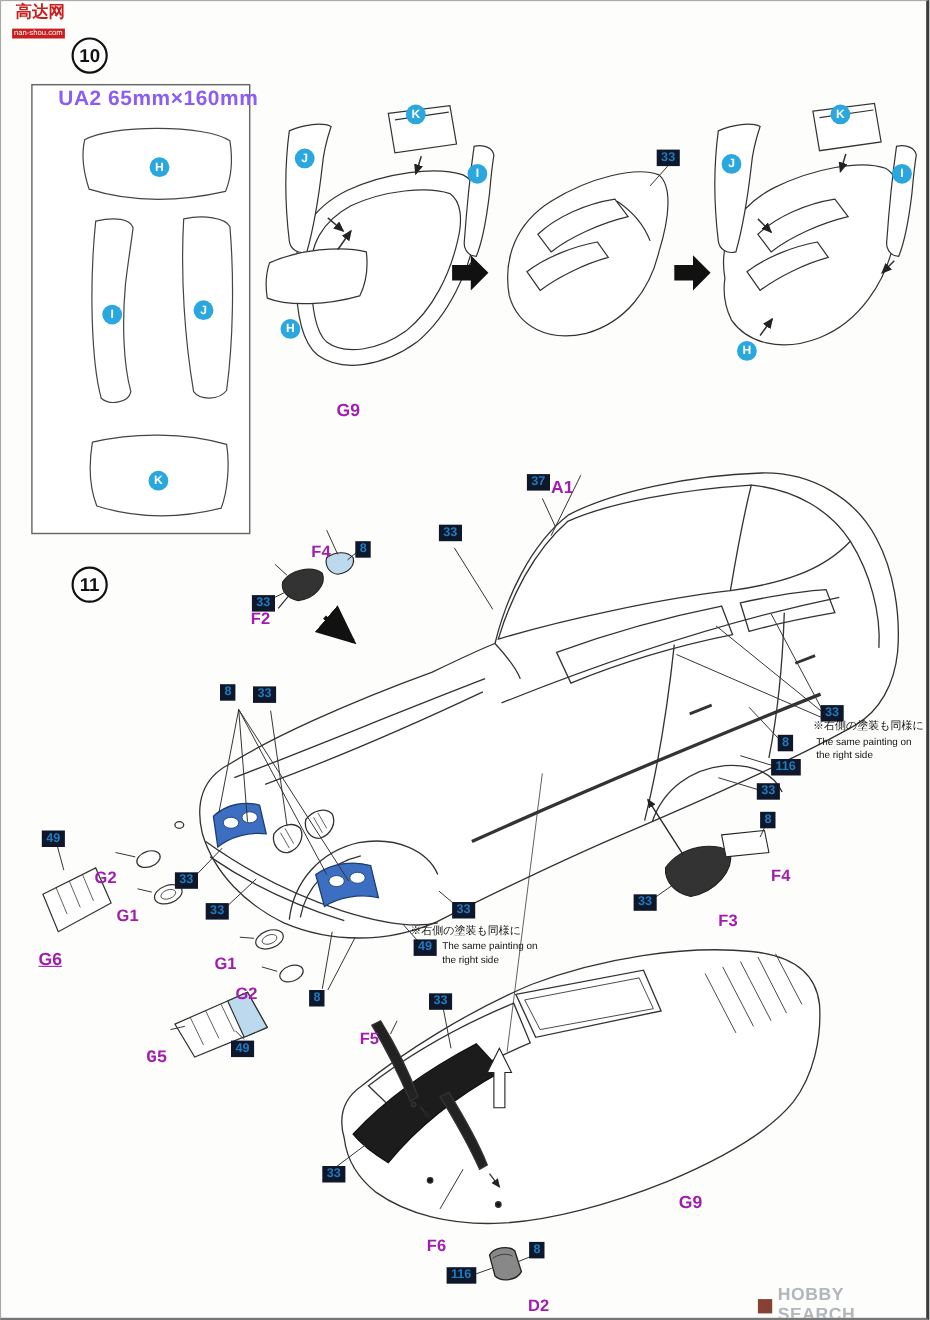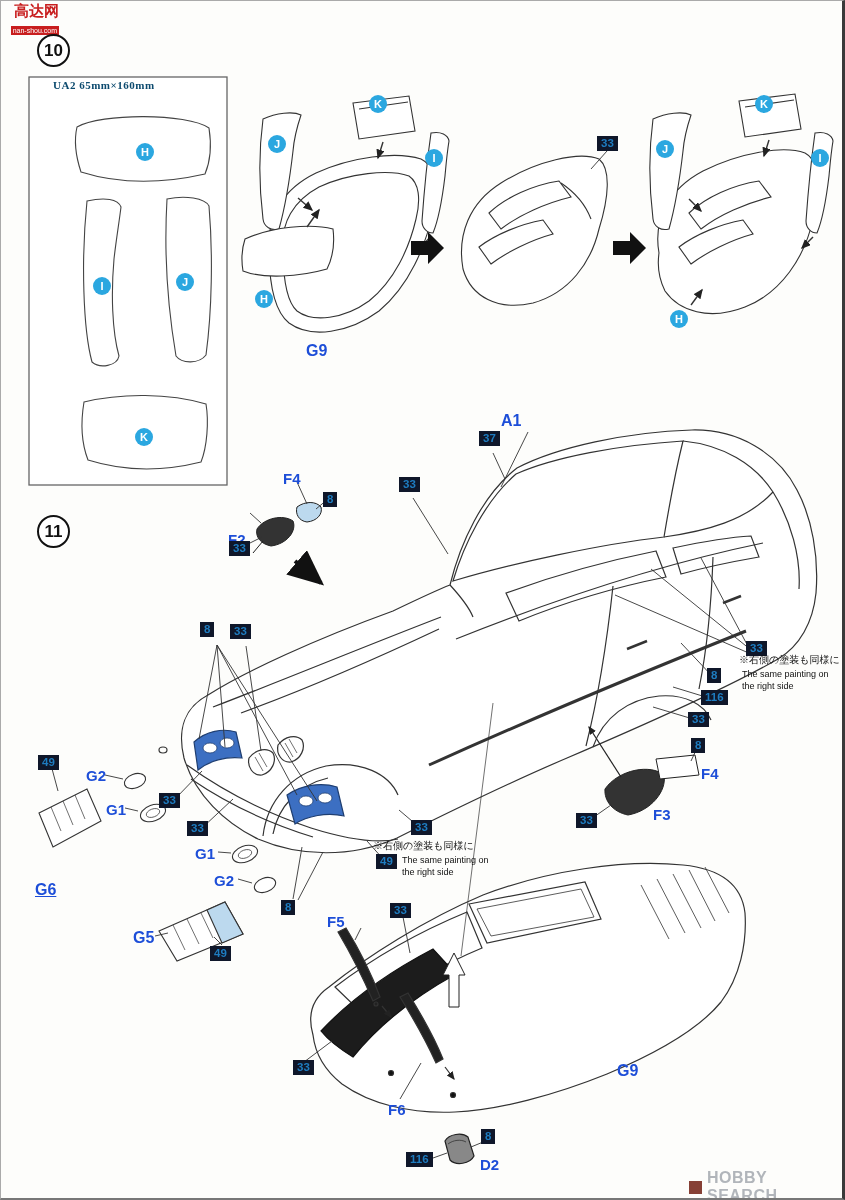--- a/index.html
+++ b/index.html
@@ -3,27 +3,27 @@
 <meta charset="utf-8">
 <style>
   * { margin:0; padding:0; box-sizing:border-box; }
   html,body { background:#e8e8e8; font-family:"Liberation Sans", sans-serif; }
   .page { position:relative; width:845px; height:1200px; background:#fdfdfb;
           border:1px solid #aaa; border-right:3px solid #3a3a3a; border-bottom:2px solid #777; overflow:hidden; }
   .lineart { position:absolute; left:0; top:0; }
 
   .badge { position:absolute; width:33px; height:33px; border:2.5px solid #111; border-radius:50%;
            display:flex; align-items:center; justify-content:center;
-           font-weight:bold; font-size:17px; color:#111; background:#fff; }
-  .title  { position:absolute; font-weight:bold; font-size:11px; color:#0c4a6e; letter-spacing:0.5px;font-family:Liberation Serif, serif; }
+           font-weight:bold; font-size:17px; color:#111; background:#fff;margin-left:28px; }
+  .title  { position:absolute; font-weight:bold; font-size:19px; color:#8b5cf6; letter-spacing:0.5px; }
   .pcircle{ position:absolute; width:18px; height:18px; border-radius:50%; background:#2ba7e0;
             color:#fff; font-weight:bold; font-size:11px; display:flex; align-items:center; justify-content:center; }
   .callout{ position:absolute; background:#0f172a; color:#1e7cc0; font-weight:bold;
             font-size:11.5px; line-height:13px; padding:1px 4px; white-space:nowrap; }
-  .plabel { position:absolute; font-weight:bold; font-size:15px; color:#1d4ed8; white-space:nowrap; }
+  .plabel { position:absolute; font-weight:bold; font-size:15px; color:#a21caf; white-space:nowrap;margin-top:23px; }
   .plabel.lg { font-size:16px; }
   .note-jp{ position:absolute; font-size:10px; color:#111; white-space:nowrap; }
   .note-en{ position:absolute; font-size:9px;  color:#111; white-space:nowrap; }
 
   .wm-top { position:absolute; left:2px; top:2px; width:56px; text-align:right; }
   .wm-main{ color:#c81e1e; font-weight:bold; font-size:15px; line-height:16px; }
   .wm-sub { display:inline-block; background:#c81e1e; color:#fff; font-size:7px; line-height:9px; padding:0 2px; }
   .wm-bottom { position:absolute; left:688px; top:1168px; display:flex; align-items:center; opacity:0.9; }
   .wm-square { width:13px; height:13px; background:#7a2c20; display:inline-block; margin-right:5px; }
   .wm-text   { color:#a9aeb4; font-weight:bold; font-size:16px; letter-spacing:0.5px; }
@@ -255,22 +255,22 @@
 
   <div class="callout" style="left:199px; top:621px;">8</div>
   <div class="callout" style="left:229px; top:623px;">33</div>
   <div class="callout" style="left:37px;  top:754px;">49</div>
   <div class="plabel" style="left:85px;  top:766px;">G2</div>
   <div class="plabel" style="left:105px; top:800px;">G1</div>
   <div class="callout" style="left:158px; top:792px;">33</div>
   <div class="callout" style="left:186px; top:820px;">33</div>
   <div class="plabel" style="left:194px; top:844px;">G1</div>
   <div class="plabel" style="left:213px; top:871px;">G2</div>
-  <div class="plabel lg" style="left:34px;  top:880px;text-decoration:underline;">G6</div>
-  <div class="plabel lg" style="left:132px; top:928px;">G5</div>
+  <div class="plabel lg" style="left:34px;  top:840px;text-decoration:underline;">G6</div>
+  <div class="plabel lg" style="left:132px; top:928px;font-family:Liberation Mono, monospace;">G5</div>
   <div class="callout" style="left:209px; top:945px;">49</div>
   <div class="callout" style="left:280px; top:899px;">8</div>
 
   <div class="callout" style="left:745px; top:640px;">33</div>
   <div class="note-jp" style="left:738px; top:652px;">※右側の塗装も同様に</div>
   <div class="callout" style="left:706px; top:667px;">8</div>
   <div class="note-en" style="left:741px; top:668px;">The same painting on</div>
   <div class="note-en" style="left:741px; top:680px;">the right side</div>
   <div class="callout" style="left:700px; top:689px;">116</div>
   <div class="callout" style="left:687px; top:711px;">33</div>

